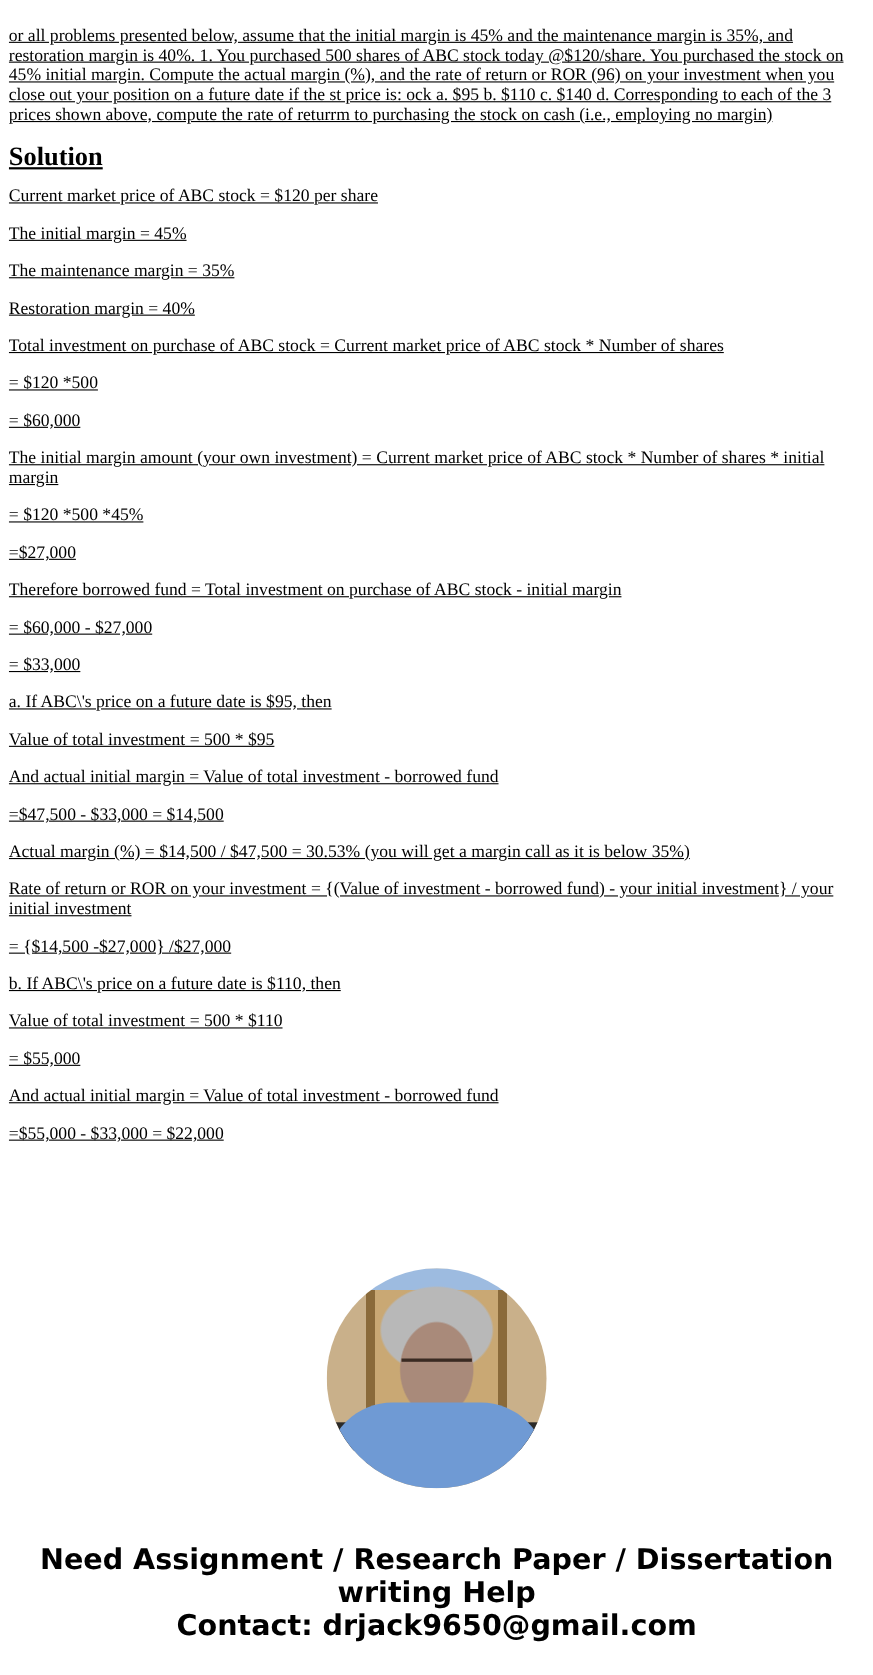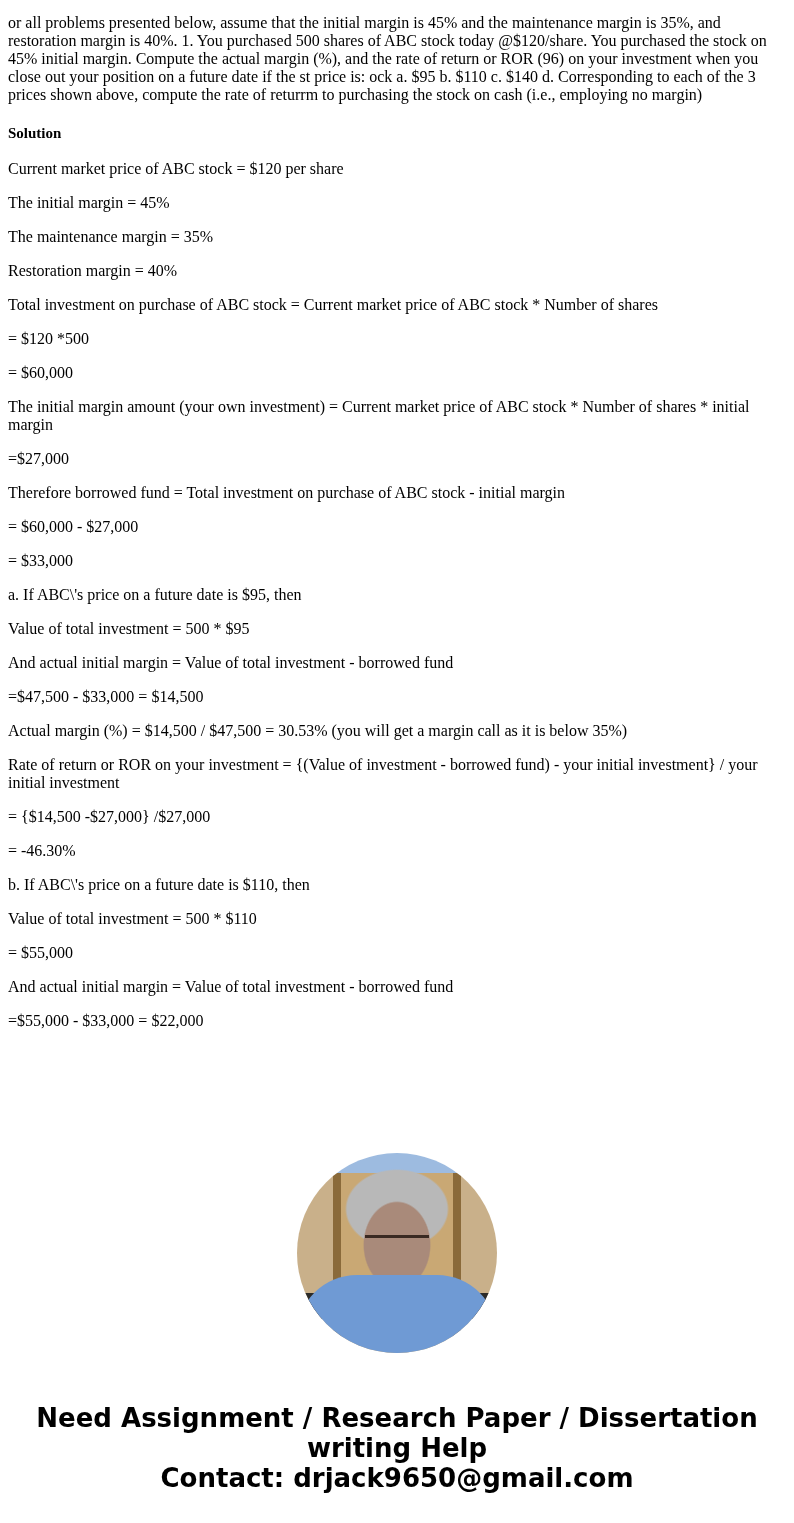--- a/index.html
+++ b/index.html
@@ -1,22 +1,22 @@
 <!DOCTYPE html>
 <html><head>
 <meta charset="utf-8">
 <style>
   html, body { margin: 0; padding: 0; background: #ffffff; }
   body { width: 794px; height: 1523px; position: relative; overflow: hidden; color: #000; }
   .content {
-    position: absolute; left: 8px; top: 6px; width: 778px; height: 1122px; overflow: hidden;
-    font-family: "Liberation Serif", "DejaVu Serif", serif; font-size: 16px; line-height: 18px;
+    position: absolute; left: 8px; top: 16px; width: 778px; height: 1122px; overflow: hidden;
+    font-family: "Liberation Serif", "DejaVu Serif", serif; font-size: 16px; line-height: 18px; text-decoration: underline;
   }
   .question { margin: 8px 0 0 0; }
-  h3.sol-title { font-size: 15px; font-weight: bold; margin: 18px 0 0 0; line-height: 22px; }
+  h3.sol-title { font-size: 24px; font-weight: bold; margin: 18px 0 0 0; line-height: 22px; }
   .content p { margin: 16px 0 0 0; }
   .content p.first { }
   .avatar-wrap {
     position: absolute; left: 297px; top: 1153px; width: 200px; height: 200px; border-radius: 50%;
     overflow: hidden;
     background:
       radial-gradient(ellipse 34px 44px at 100px 92px, #a98a7a 0 96%, transparent 100%),
       radial-gradient(ellipse 52px 40px at 100px 56px, #b8b8b8 0 96%, transparent 100%),
       linear-gradient(#9dbbe0 0 10%, transparent 10%),
       linear-gradient(90deg, #c9b08a 0 18%, #8a6a3a 18% 22%, #c9a874 22% 78%, #8a6a3a 78% 82%, #c9b08a 82%);
@@ -43,32 +43,32 @@
   <div class="question">or all problems presented below, assume that the initial margin is 45% and the maintenance margin is 35%, and restoration margin is 40%. 1. You purchased 500 shares of ABC stock today @$120/share. You purchased the stock on 45% initial margin. Compute the actual margin (%), and the rate of return or ROR (96) on your investment when you close out your position on a future date if the st price is: ock a. $95 b. $110 c. $140 d. Corresponding to each of the 3 prices shown above, compute the rate of returrm to purchasing the stock on cash (i.e., employing no margin)</div>
   <h3 class="sol-title">Solution</h3>
   <p class="first">Current market price of ABC stock = $120 per share</p>
   <p>The initial margin = 45%</p>
   <p>The maintenance margin = 35%</p>
   <p>Restoration margin = 40%</p>
   <p>Total investment on purchase of ABC stock = Current market price of ABC stock * Number of shares</p>
   <p>= $120 *500</p>
   <p>= $60,000</p>
   <p>The initial margin amount (your own investment) = Current market price of ABC stock * Number of shares * initial margin</p>
+  <p>= $120 *500 *45%</p>
   <p>=$27,000</p>
   <p>Therefore borrowed fund = Total investment on purchase of ABC stock - initial margin</p>
   <p>= $60,000 - $27,000</p>
   <p>= $33,000</p>
   <p>a. If ABC\'s price on a future date is $95, then</p>
   <p>Value of total investment = 500 * $95</p>
   <p>And actual initial margin = Value of total investment - borrowed fund</p>
   <p>=$47,500 - $33,000 = $14,500</p>
   <p>Actual margin (%) = $14,500 / $47,500 = 30.53% (you will get a margin call as it is below 35%)</p>
   <p>Rate of return or ROR on your investment = {(Value of investment - borrowed fund) - your initial investment} / your initial investment</p>
   <p>= {$14,500 -$27,000} /$27,000</p>
-  <p>= -46.30%</p>
   <p>b. If ABC\'s price on a future date is $110, then</p>
   <p>Value of total investment = 500 * $110</p>
   <p>= $55,000</p>
   <p>And actual initial margin = Value of total investment - borrowed fund</p>
   <p>=$55,000 - $33,000 = $22,000</p>
 </div>
 
 <div class="avatar-wrap" aria-label="tutor-photo">
   <div class="avatar-dark"></div>
   <div class="avatar-glasses"></div>

